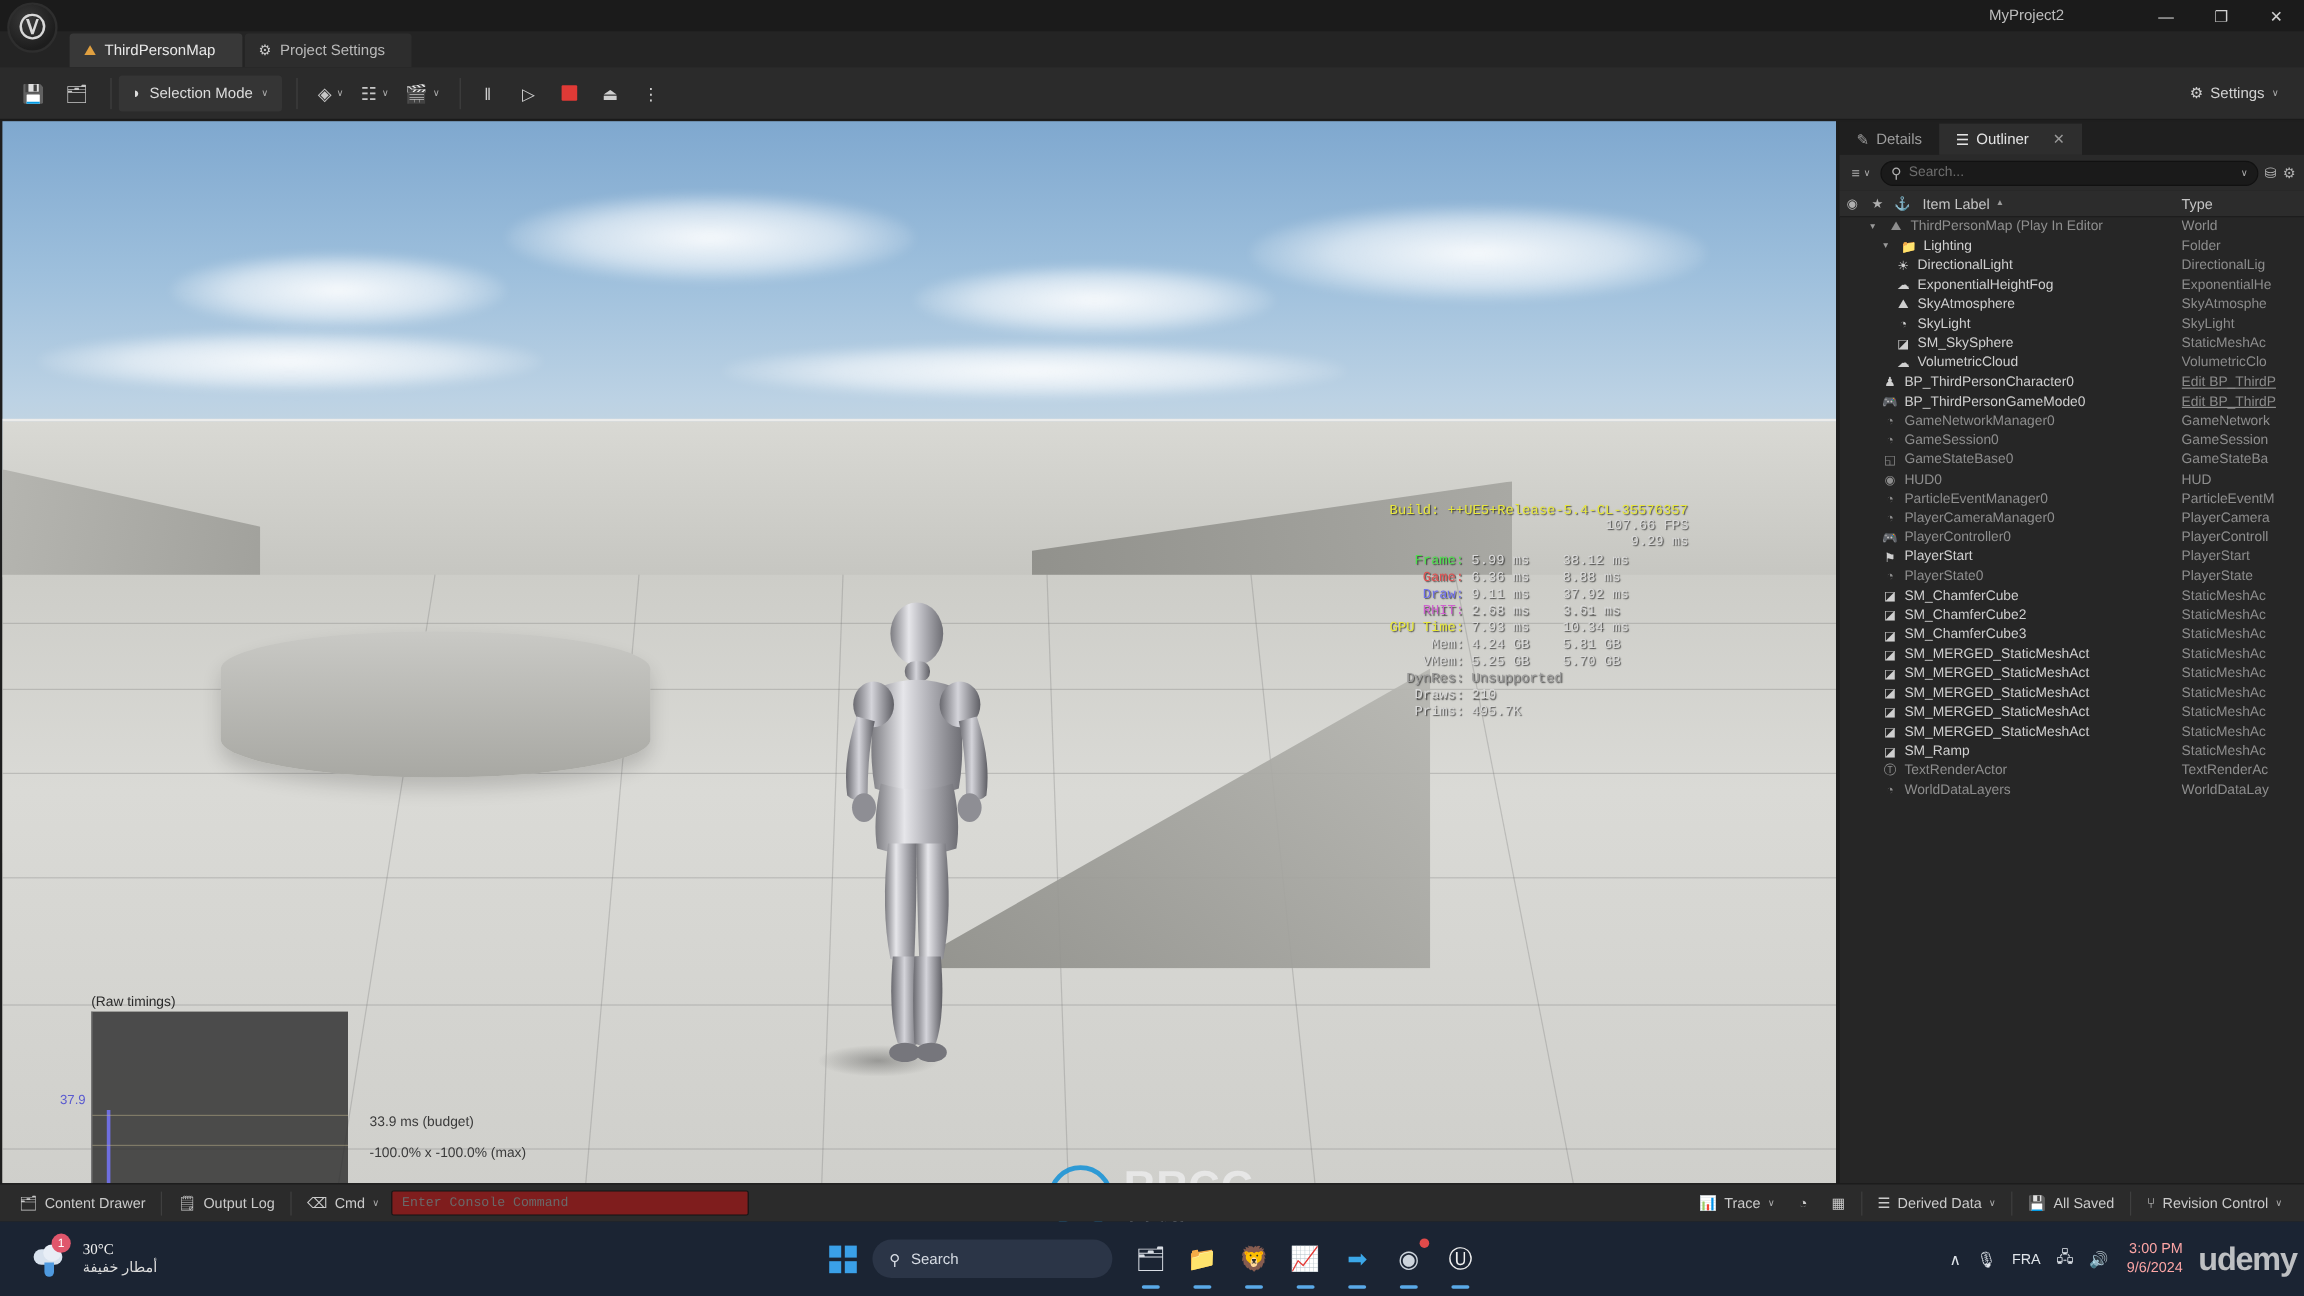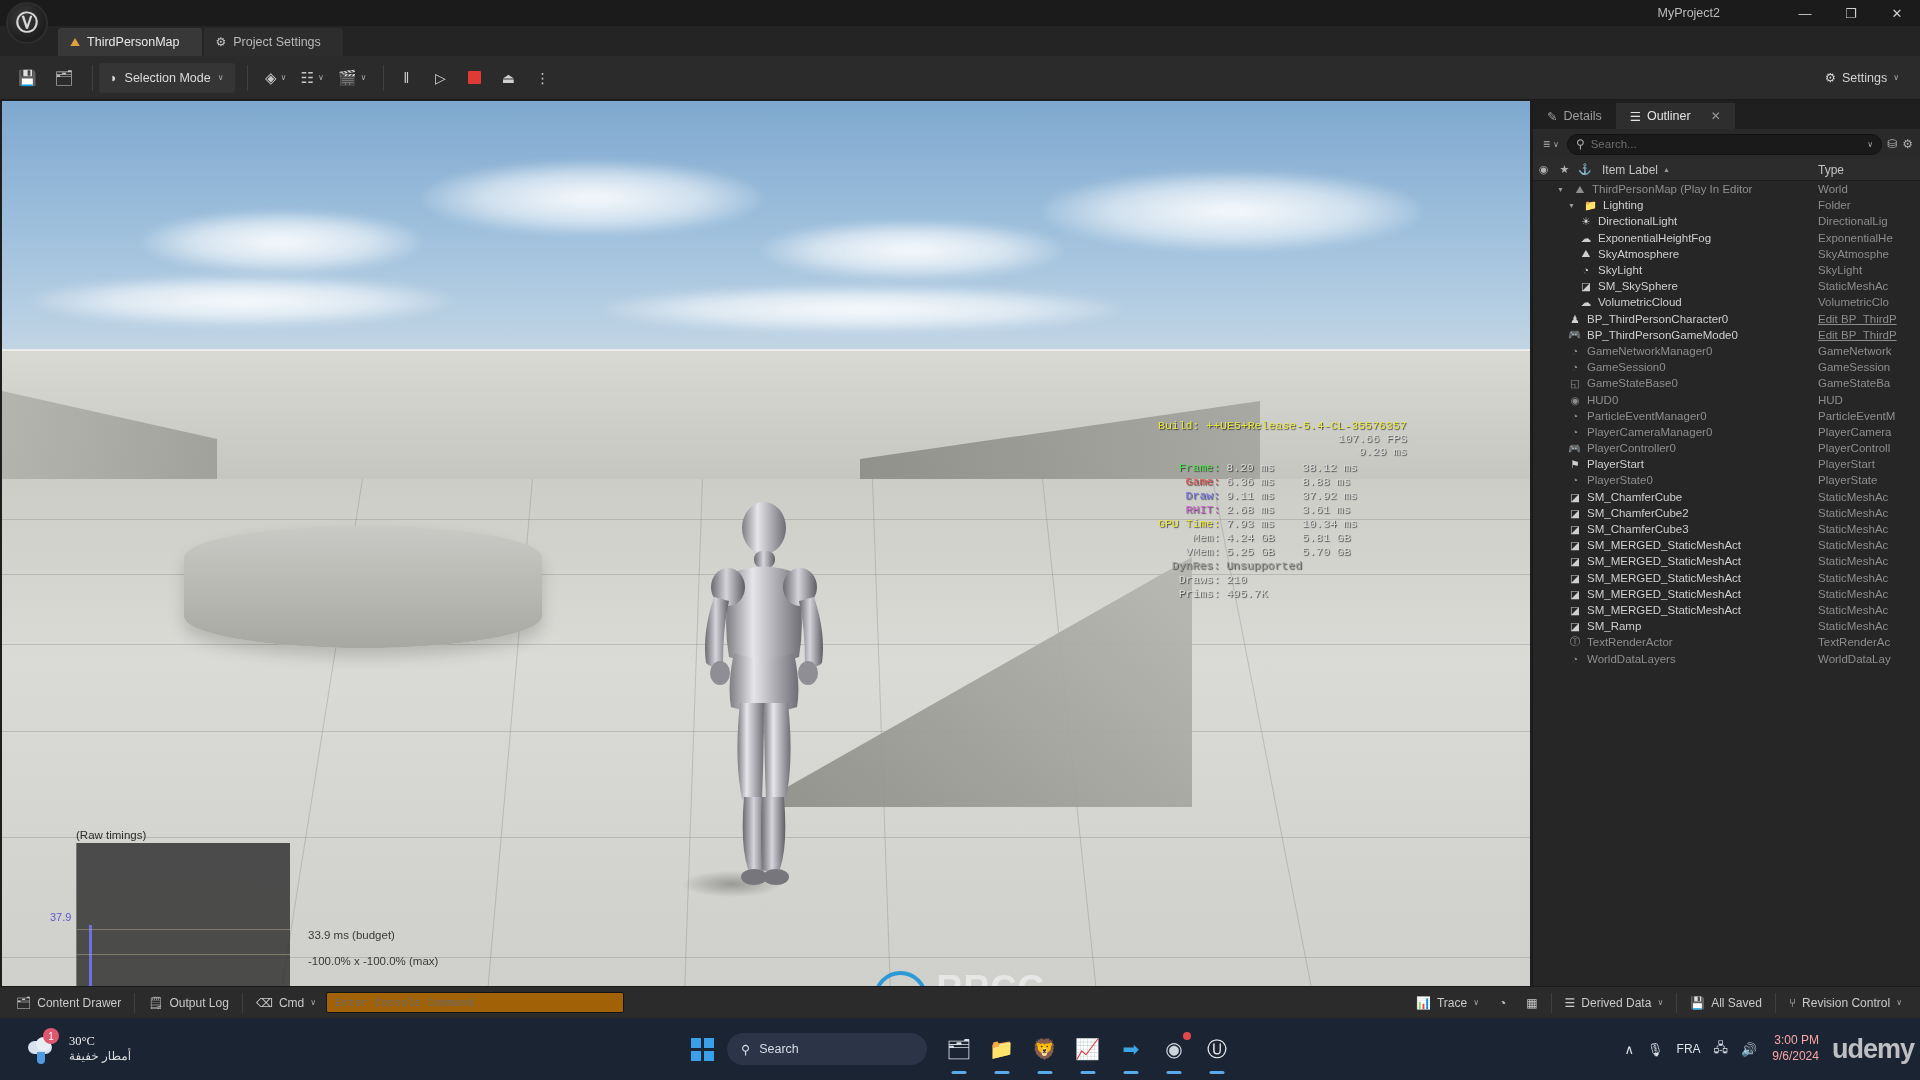--- a/index.html
+++ b/index.html
@@ -219,21 +219,21 @@
     position: absolute; left: 0; bottom: 62px; width: 1920px; height: 32px;
     background: #2b2b2b; display: flex; align-items: center;
     border-top: 1px solid #1a1a1a;
   }
   .sb-btn {
     display: flex; align-items: center; gap: 6px; height: 24px;
     padding: 0 10px; color: #cacaca; font-size: 12px; border-radius: 2px;
   }
   .sb-sep { width: 1px; height: 20px; background: #3f3f3f; margin: 0 3px; }
   .cmdinput {
-    width: 298px; height: 21px; background: #a16207; border: 1px solid #151515;
+    width: 298px; height: 21px; background: #7f1d1d; border: 1px solid #151515;
     border-radius: 2px; padding: 0 8px; color: #cfcfcf;
     font-family: "Liberation Mono", monospace; font-size: 11px; outline: none;
   }
   .cmdinput::placeholder { color: #6a6a6a; }
   .sb-right { position: absolute; right: 8px; display: flex; align-items: center; }
   .watermark {
     position: absolute; left: 50%; transform: translateX(-50%); bottom: 52px;
     display: flex; align-items: center; gap: 9px; opacity: .92; pointer-events: none;
   }
   .wm-circle {
@@ -414,21 +414,21 @@
     </svg>
 
     <div class="stats">
       <div class="build">Build: ++UE5+Release-5.4-CL-35576357</div>
       <div class="fps-line">107.66 FPS</div>
       <div class="fps-line">9.29 ms</div>
       <table>
         <tbody id="stats-rows">
             <tr>
               <td class="lbl" style="color: rgb(78, 224, 78);">Frame:</td>
-              <td class="v1">8.20 ms</td>
+              <td class="v1">5.99 ms</td>
               <td class="v2">38.12 ms</td>
             </tr>
             <tr>
               <td class="lbl" style="color: rgb(224, 80, 80);">Game:</td>
               <td class="v1">6.36 ms</td>
               <td class="v2">8.88 ms</td>
             </tr>
             <tr>
               <td class="lbl" style="color: rgb(112, 112, 238);">Draw:</td>
               <td class="v1">9.11 ms</td>

